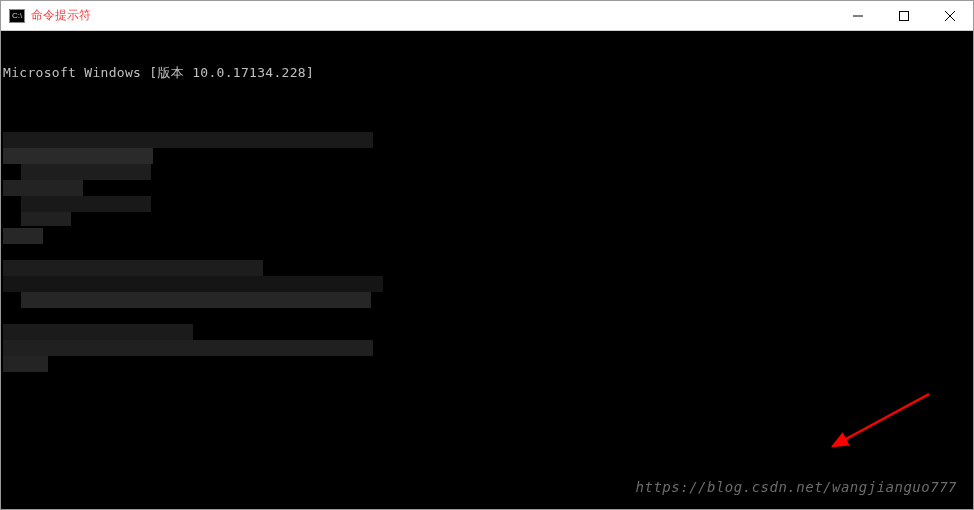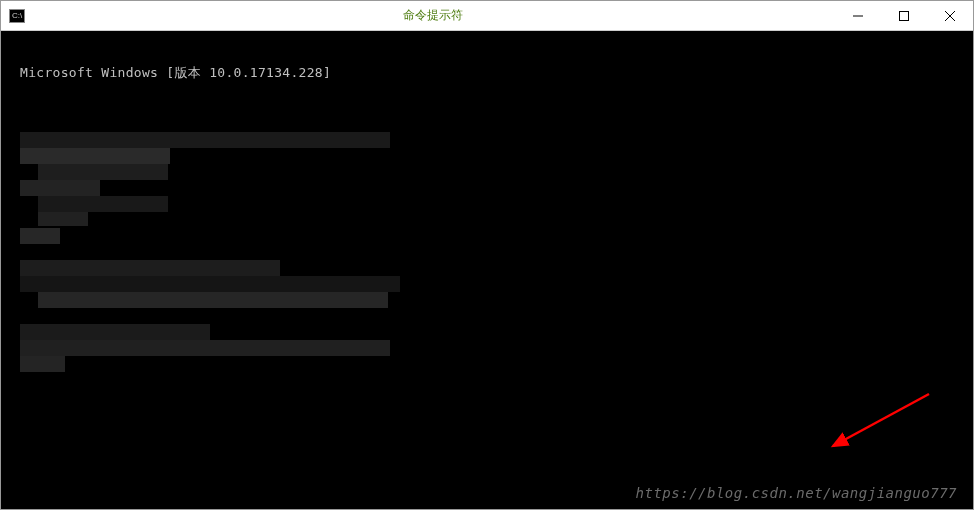--- a/index.html
+++ b/index.html
@@ -36,23 +36,22 @@
       display: inline-flex;
       align-items: center;
       justify-content: center;
       font-size: 8px;
       color: #ccc;
       font-family: sans-serif;
     }
     .titlebar-text {
       font-family: "Microsoft YaHei", sans-serif;
       font-size: 12px;
-      color: #4d7c0f;
+      color: #ef4444;
       flex: 1;
-      text-align: center;
     }
     .titlebar-controls {
       display: flex;
       height: 100%;
     }
     .titlebar-btn {
       width: 46px;
       height: 100%;
       display: flex;
       align-items: center;
@@ -60,21 +59,21 @@
       font-family: sans-serif;
       font-size: 11px;
       color: #000;
       cursor: pointer;
     }
     .terminal {
       background: #000;
       color: #c0c0c0;
       font-size: 13px;
       line-height: 16px;
-      padding: 2px 19px;
+      padding: 2px 2px;
       height: calc(100% - 30px);
       overflow: hidden;
       font-family: "NSimSun", "SimSun", "Consolas", monospace;
       letter-spacing: 0.3px;
       white-space: pre-wrap;
       word-break: break-all;
       position: relative;
     }
     .line {
       min-height: 16px;
@@ -83,21 +82,21 @@
       position: relative;
       height: 256px;
     }
     .redact {
       position: absolute;
       background: #1f1f1f;
     }
     .watermark {
       position: absolute;
       right: 16px;
-      bottom: 8px;
+      bottom: 14px;
       color: #6b6b6b;
       font-style: italic;
       font-family: "Consolas", monospace;
       font-size: 14px;
       letter-spacing: 0.5px;
       margin-top: 48px;
     }
     .arrow-svg {
       position: absolute;
       top: 357px;

